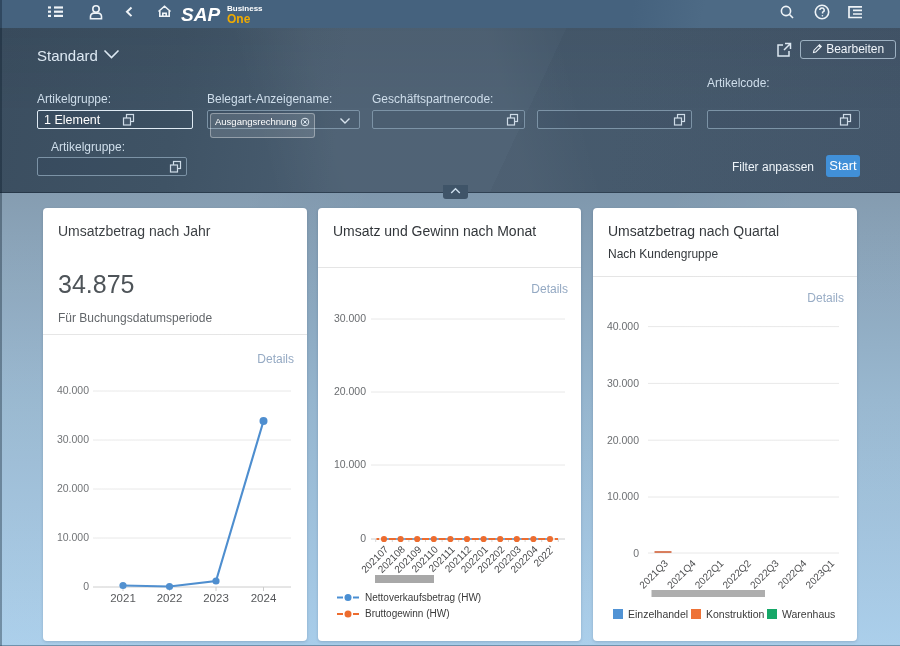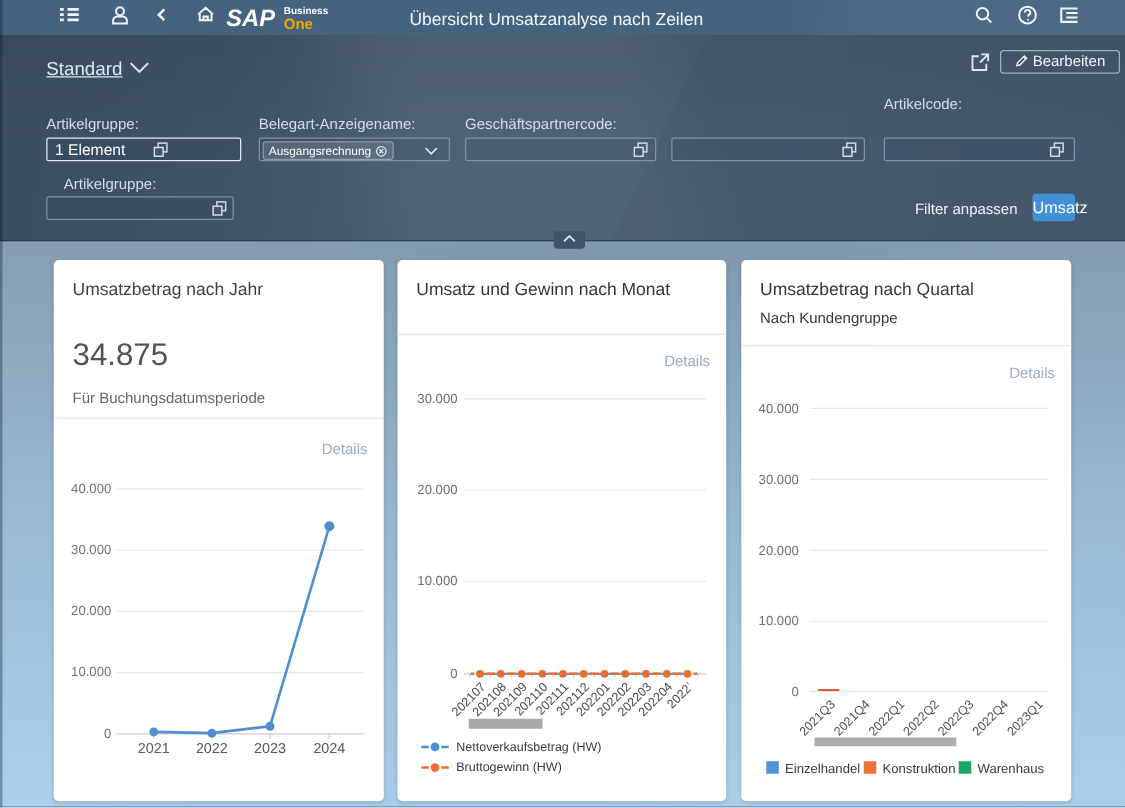--- a/index.html
+++ b/index.html
@@ -12,27 +12,27 @@
   #topbar svg { position:absolute; }
   #title { left:0; right:10px; top:7px; text-align:center; color:#f3f7fa; font-size:14px; }
   
   #panel { left:0; top:28px; width:900px; height:165px; border-bottom:1px solid rgba(8,24,40,0.35);
            background:linear-gradient(180deg, rgba(0,5,12,0.05) 0%, rgba(0,5,12,0) 55%),
                       linear-gradient(97deg, #3b4e60 0%, #3f5365 20%, #495d70 38%, #495d70 68%, #46596d 100%); }
   #panel .shape1 { position:absolute; inset:0;
      background:linear-gradient(75deg, rgba(255,255,255,0) 29%, rgba(255,255,255,0.04) 37%, rgba(255,255,255,0.04) 56%, rgba(255,255,255,0) 64%); }
   #panel .shape2 { position:absolute; inset:0;
      background:linear-gradient(115deg, rgba(0,10,25,0) 58%, rgba(0,10,25,0.04) 58%); }
-  #standard { left:37px; top:19px; color:#dde9f3; font-size:15px;text-decoration:underline; }
+  #standard { left:37px; top:19px; color:#dde9f3; font-size:15px; }
   .lbl { position:absolute; color:#cfdeeb; font-size:12px; }
   .inp { position:absolute; height:19px; border:1px solid #7c93a6; border-radius:2px;
          background:rgba(13,35,55,0.07); }
   .inp.focus { border:1px solid #dfeaf3;padding-left:28px; }
   .vh { position:absolute; }
-  #token { position:absolute; left:2px; top:1.5px; height:15px; padding:0 4px; border-radius:3px;
+  #token { position:absolute; left:2px; top:1.5px; height:25px; padding:0 4px; border-radius:3px;
            background:rgba(255,255,255,0.12); border:1px solid rgba(255,255,255,0.35);
            color:#fff; font-size:9.5px; line-height:15px; }
   #filteranp { color:#eef4f9; font-size:12px; }
   #startbtn { position:absolute; background:#4190d8; color:#fff; font-size:13px; border-radius:3px;
               text-align:center; line-height:22px; }
   #tab { left:443px; top:185px; width:25px; height:14px; background:#3f5468; border-radius:0 0 3px 3px; }
   
   #bearb { left:800px; top:12px; width:96px; height:19px; border:1px solid #9db1c2; border-radius:3px;
            color:#f0f5fa; font-size:12px; text-align:center; line-height:17px; }
   
@@ -73,21 +73,20 @@
       <circle cx="786" cy="11" r="4.6"></circle>
         <line x1="789.5" y1="14.5" x2="793" y2="18"></line>
 
       <circle cx="822" cy="12" r="6.7"></circle>
       <path d="M819.8 10 a2.2 2.2 0 1 1 2.8 2.2 v1.2" stroke-width="1.5"></path>
       <circle cx="822.4" cy="15.8" r="0.8" fill="#eef3f7" stroke="none"></circle>
 
       <path d="M862 6.8 H849 V17.5 H862 M853 10.4 h9 M853 14 h9" stroke-width="1.7"></path>
     </g>
   </svg>
-  <div class="abs" id="title">Übersicht Umsatzanalyse nach Zeilen</div>
 
   <svg width="90" height="26" style="left:181px; top:2px;">
     <text x="0" y="19" font-size="19" font-weight="bold" font-style="italic" fill="#fff" font-family="Liberation Sans">SAP</text>
     <text x="46" y="9" font-size="8" font-weight="bold" fill="#fff" font-family="Liberation Sans">Business</text>
     <text x="46" y="21" font-size="12" font-weight="bold" fill="#f0ab00" font-family="Liberation Sans">One</text>
   </svg>
 </div>
 
 <div class="abs" id="panel">
   <div class="shape1"></div>
@@ -140,21 +139,21 @@
       <use href="#vhicon"></use>
     </svg>
 
   <div class="lbl" style="left:37px; top:112px;margin-left:14px;">Artikelgruppe:</div>
   <div class="inp" style="left:37px; top:129px; width:150px;"></div>
   <svg width="14" height="14" class="vh" style="left:169px; top:132px;">
       <use href="#vhicon"></use>
     </svg>
 
   <div class="abs" id="filteranp" style="right:86px; top:132px;">Filter anpassen</div>
-  <div id="startbtn" style="left:826px; top:127px; width:34px; height:22px;">Umsatz</div>
+  <div id="startbtn" style="left:826px; top:127px; width:34px; height:22px;">Start</div>
 </div>
 
 <div class="abs" id="tab">
   <svg width="25" height="14">
       <path d="M8.2 8 L12.5 3.8 L16.8 8" stroke="#cfe0ee" stroke-width="1.4" fill="none"></path>
     </svg>
 </div>
 
 <svg width="0" height="0" style="position:absolute">
   <defs>

